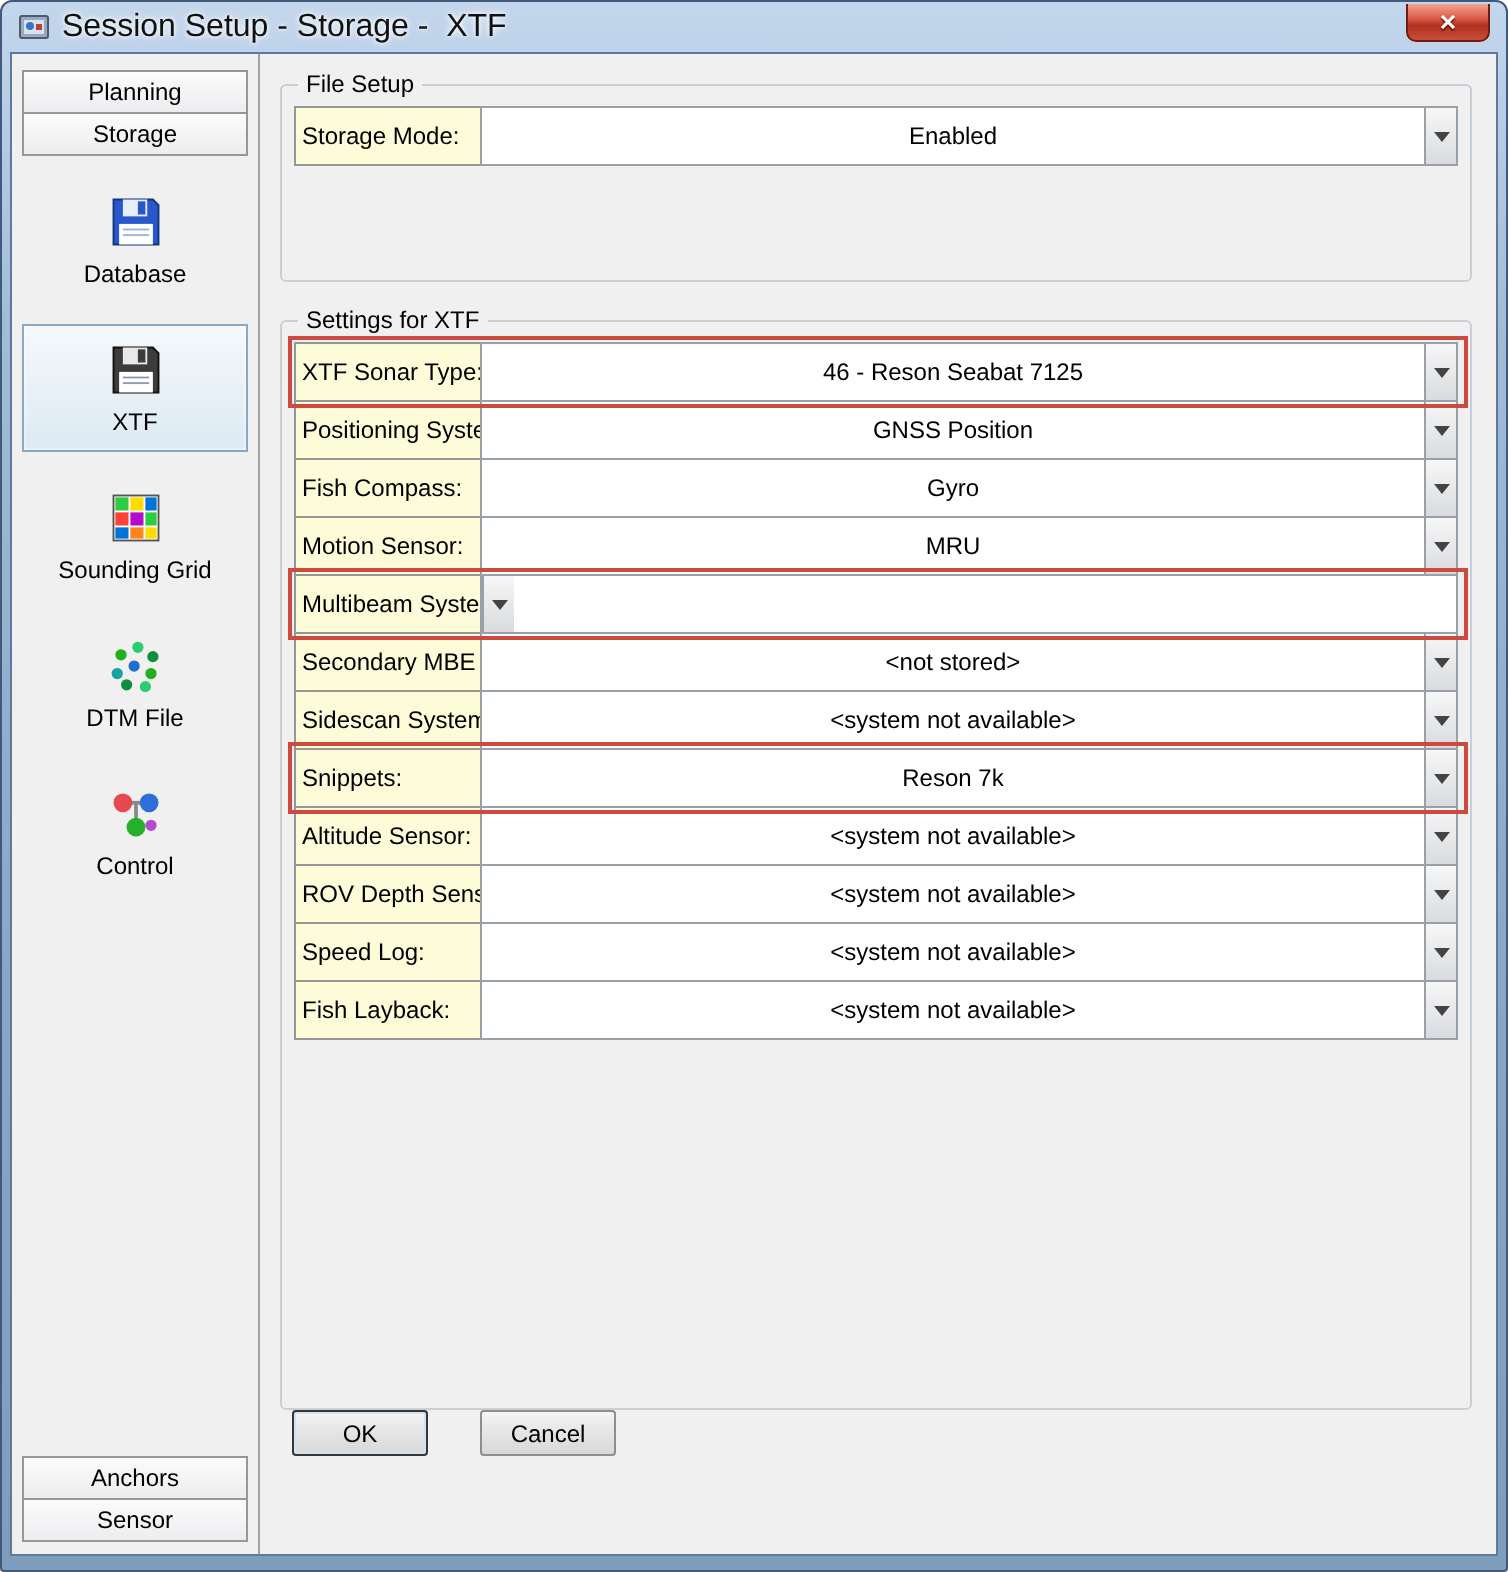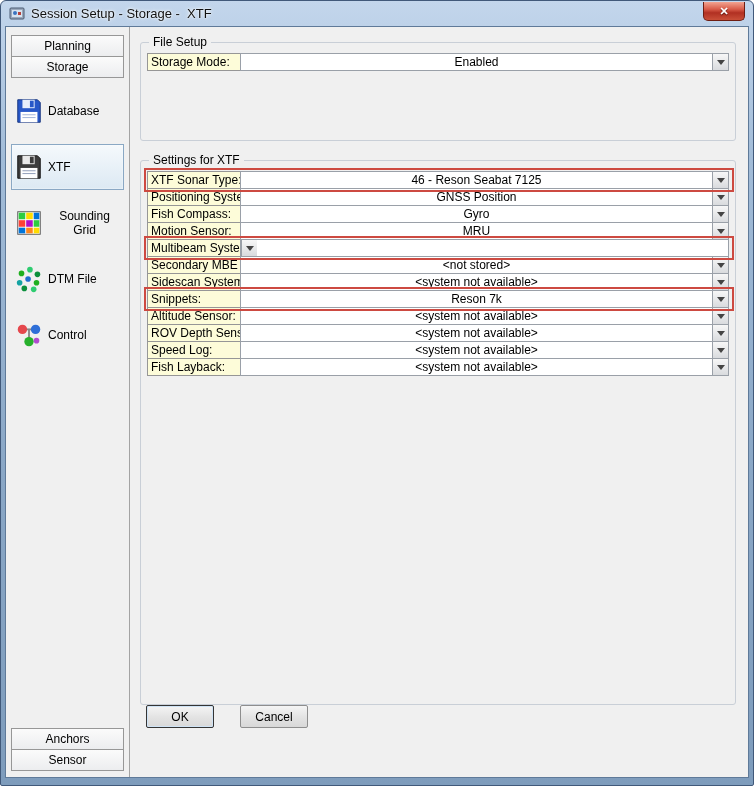--- a/index.html
+++ b/index.html
@@ -17,21 +17,21 @@
     border-radius:6px 6px 2px 2px;
     padding:0 4px 4px 4px;
     position:relative;
   }
   .titlebar {
     height:25px;
     display:flex; align-items:center; gap:6px;
     padding:0 4px;
   }
   .titlebar .title {
-    font-size:13px; color:#111;
+    font-size:16px; color:#111;
     text-shadow:0 0 4px #ffffff, 0 0 2px #ffffff;
     white-space:pre;
   }
   .close-btn {
     position:absolute; top:1px; right:8px;
     width:42px; height:19px;
     background: linear-gradient(180deg,#f0a08c 0%, #de6251 35%, #c framed 0), linear-gradient(180deg,#f2a491 0%,#d95c49 40%,#b13022 60%,#c94f38 100%);
     background: linear-gradient(180deg,#f2a491 0%,#d95c49 40%,#b13022 60%,#c94f38 100%);
     border:1px solid #6e1d12;
     border-top:none;
@@ -64,21 +64,21 @@
     cursor:pointer;
   }
   .nav-btn + .nav-btn { margin-top:-1px; }
   .icon-list {
     flex:1;
     display:flex; flex-direction:column; align-items:stretch;
     margin-top:10px;
     gap:10px;
   }
   .icon-item {
-    display:flex; flex-direction:row; align-items:center; gap:4px;
+    display:flex; flex-direction:column; align-items:center; gap:4px;
     padding:7px 2px;
     border:1px solid transparent;
     cursor:pointer;
     text-align:center;
   }
   .icon-item.selected {
     border:1px solid #8aa8c4;
     background:linear-gradient(180deg,#f5f9fc,#dcE9f3);
     background:linear-gradient(180deg,#f5f9fc,#dce9f3);
     box-shadow: inset 0 0 2px #ffffff;
@@ -93,21 +93,21 @@
   }
   fieldset {
     border:1px solid #c9cfd7;
     border-radius:3px;
     padding:4px 6px 6px 6px;
   }
   legend { font-size:12px; padding:0 4px; margin-left:2px; color:#000; }
   .fs-file { height:106px; }
   .fs-settings { height:552px; margin-top:12px; }
   .row {
-    display:flex; height:18px;
+    display:flex; height:30px;
     position:relative;
     text-align:right;
   }
   .row + .row { margin-top:-1px; }
   .row-label {
     width:94px; flex:0 0 94px;
     background:#fdfcd9;
     border:1px solid #969696;
     display:flex; align-items:center;
     padding-left:3px;

